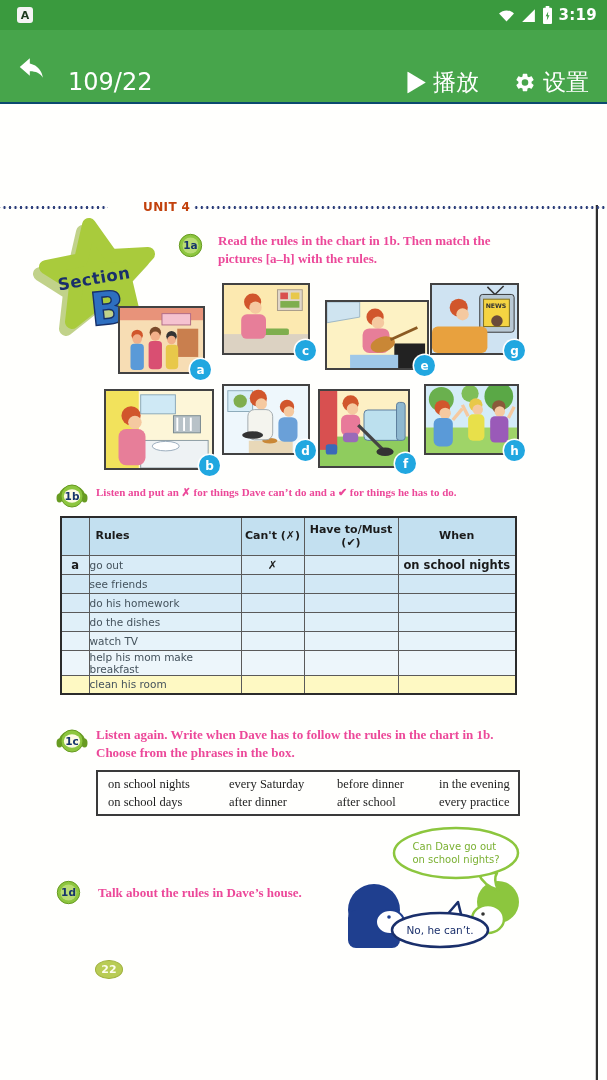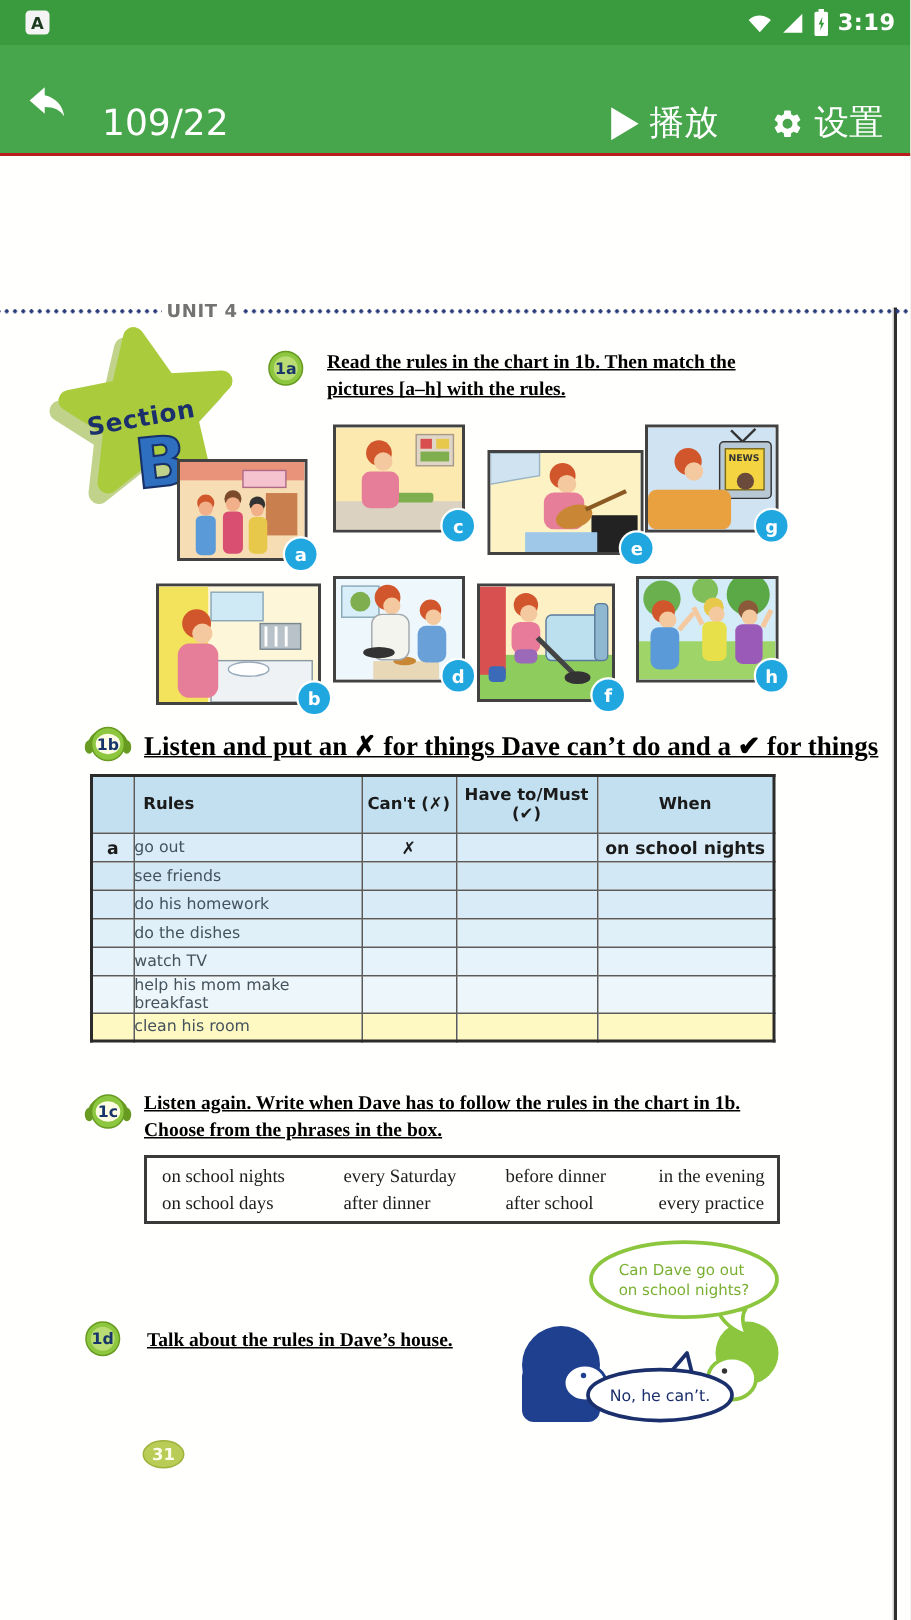--- a/index.html
+++ b/index.html
@@ -8,40 +8,40 @@
   
   .status-bar{position:absolute;left:0;top:0;width:607px;height:30px;background:#3a9a3e;
               display:flex;align-items:center;}
   .ime-badge{position:absolute;left:17px;top:7px;width:16px;height:16px;background:#f4f4f4;
              border-radius:3px;color:#1c3a1d;font:700 11px "DejaVu Sans",sans-serif;
              display:flex;align-items:center;justify-content:center;}
   .sb-right{position:absolute;right:10px;top:0;height:30px;display:flex;align-items:center;gap:5px;}
   .sb-time{color:#ffffff;font:700 15px "DejaVu Sans",sans-serif;letter-spacing:.3px;}
   
   .toolbar{position:absolute;left:0;top:30px;width:607px;height:74px;background:#47a54b;
-           border-bottom:2px solid #b91c1c;box-sizing:border-box;display:flex;align-items:center;}
+           border-bottom:2px solid #0c4a6e;box-sizing:border-box;display:flex;align-items:center;}
   .back-btn{position:absolute;left:14px;top:22px;width:34px;height:30px;display:flex;
             align-items:center;justify-content:center;}
   .tb-title{position:absolute;left:68px;top:52px;transform:translateY(-50%);color:#fff;
             font:400 24px "DejaVu Sans",sans-serif;}
   .tb-action{position:absolute;top:52px;transform:translateY(-50%);display:flex;align-items:center;
              gap:7px;color:#fff;font:400 23px "DejaVu Sans",sans-serif;}
   .tb-play{right:128px;} .tb-settings{right:18px;}
   
   .page{position:absolute;left:0;top:104px;width:607px;height:976px;background:#fffffd;}
   .edge-line{position:absolute;left:595px;top:101px;width:3px;height:955px;
              background:linear-gradient(to right,#cfcfcf 0 1px,#2e2e2e 1px 3px);}
   .unit-row{position:absolute;left:0;top:96px;width:607px;height:14px;display:flex;align-items:center;}
   .dots{height:3px;background-image:radial-gradient(circle,#2a3c78 1.2px,rgba(0,0,0,0) 1.45px);
         background-size:5.5px 3px;background-repeat:repeat-x;background-position:center;}
   .dots-left{width:108px;} .dots-right{flex:1;}
-  .unit-label{color:#737373;font:700 12px "DejaVu Sans",sans-serif;letter-spacing:.4px;padding:0 3px;}
+  .unit-label{color:#c2410c;font:700 12px "DejaVu Sans",sans-serif;letter-spacing:.4px;padding:0 3px;margin-left:32px;}
   
   .extext{position:absolute;font-family:"Liberation Serif",serif;font-weight:700;font-size:13px;
-          line-height:1.42;color:#000000;text-decoration:underline;}
+          line-height:1.42;color:#ec4899;}
   .ex-badge{position:absolute;}
   
   .pic{position:absolute;border:2px solid #424242;background:#fff;box-sizing:border-box;}
   .pic svg{display:block;width:100%;height:100%;}
   .badge{position:absolute;right:-8px;bottom:-8px;width:21px;height:21px;border-radius:50%;
          background:#21a7e0;color:#fff;font:700 12px "DejaVu Sans",sans-serif;display:flex;
          align-items:center;justify-content:center;box-shadow:0 0 0 1.5px #fff;}
   
   table.rules{position:absolute;left:60px;top:412px;width:455px;border-collapse:collapse;
               table-layout:fixed;border:2px solid #2b2b2b;}
@@ -279,21 +279,21 @@
     </div>
 
     <svg class="ex-badge" style="left:53px;top:376px;" width="38" height="28" viewBox="0 0 38 28">
       <path d="M7,16 A12.5,12.5 0 0 1 31,16" fill="none" stroke="#679b21" stroke-width="3.5" stroke-linecap="round"></path>
       <ellipse cx="6.5" cy="18" rx="3" ry="4.5" fill="#679b21"></ellipse>
       <ellipse cx="31.5" cy="18" rx="3" ry="4.5" fill="#679b21"></ellipse>
       <circle cx="19" cy="16" r="11" fill="#8dc63f" stroke="#679b21"></circle>
       <ellipse cx="19" cy="16" rx="8.2" ry="6.8" fill="#fdfbe4"></ellipse>
       <text x="19" y="19.8" text-anchor="middle" fill="#17356b" font-family="DejaVu Sans" font-size="10.5" font-weight="700">1b</text>
     </svg>
-    <div class="extext" style="left:96px;top:381px;width:505px;font-size:18px;">Listen and put an ✗ for things Dave can’t do and a ✔ for things he has to do.</div>
+    <div class="extext" style="left:96px;top:381px;width:505px;font-size:11px;">Listen and put an ✗ for things Dave can’t do and a ✔ for things he has to do.</div>
 
     <table class="rules">
       <colgroup>
         <col style="width:28px">
           <col style="width:152px">
           <col style="width:63px">
         <col style="width:94px">
           <col style="width:118px">
       </colgroup>
       <thead>
@@ -410,16 +410,16 @@
       <text x="120" y="24" text-anchor="middle" fill="#7ab032" font-family="DejaVu Sans" font-size="10">
         <tspan x="120" y="24">Can Dave go out</tspan>
         <tspan x="120" y="37">on school nights?</tspan>
       </text>
 
       <path d="M110,90 l12,-14 l4,16 z" fill="#fff" stroke="#1a2f6b" stroke-width="2.5" stroke-linejoin="round"></path>
       <ellipse cx="104" cy="104" rx="48" ry="17" fill="#fff" stroke="#1a2f6b" stroke-width="2.5"></ellipse>
       <text x="104" y="108" text-anchor="middle" fill="#1a2f6b" font-family="DejaVu Sans" font-size="10.5">No, he can’t.</text>
     </svg>
 
-    <div class="page-oval">31</div>
+    <div class="page-oval">22</div>
 
   </div>
 </div>
 
 </body></html>

